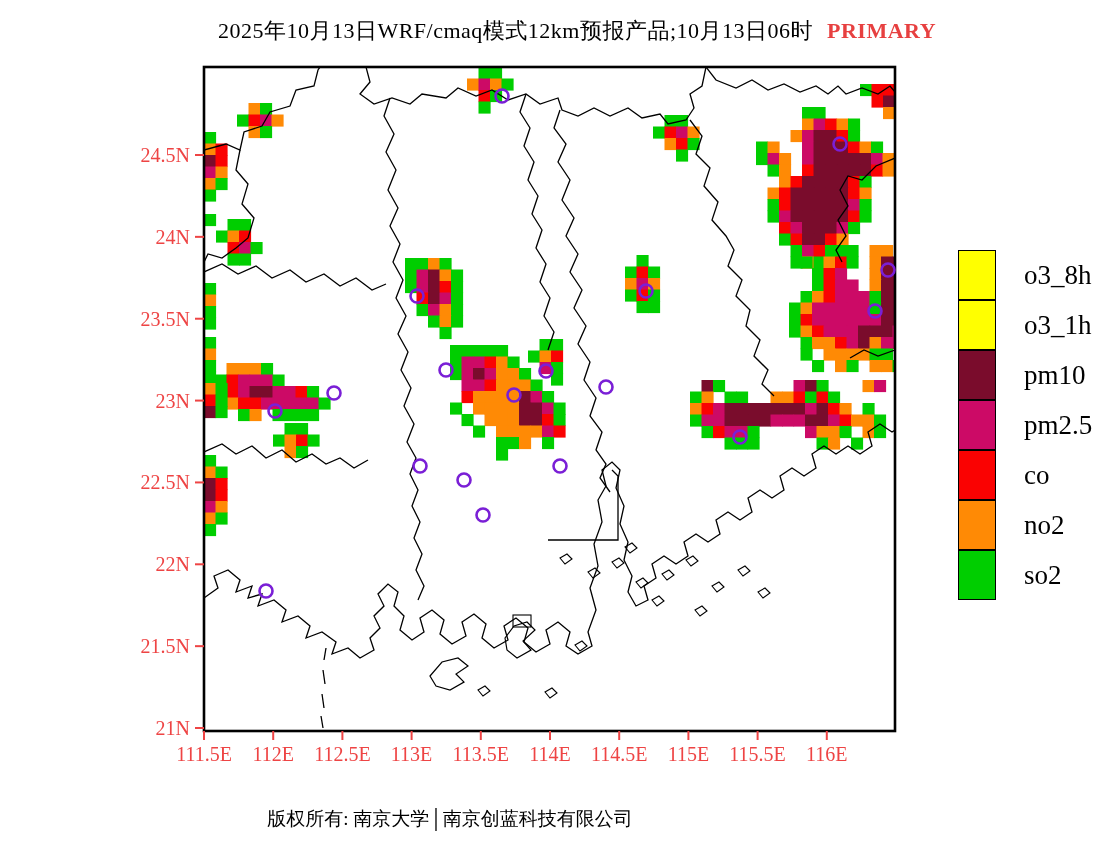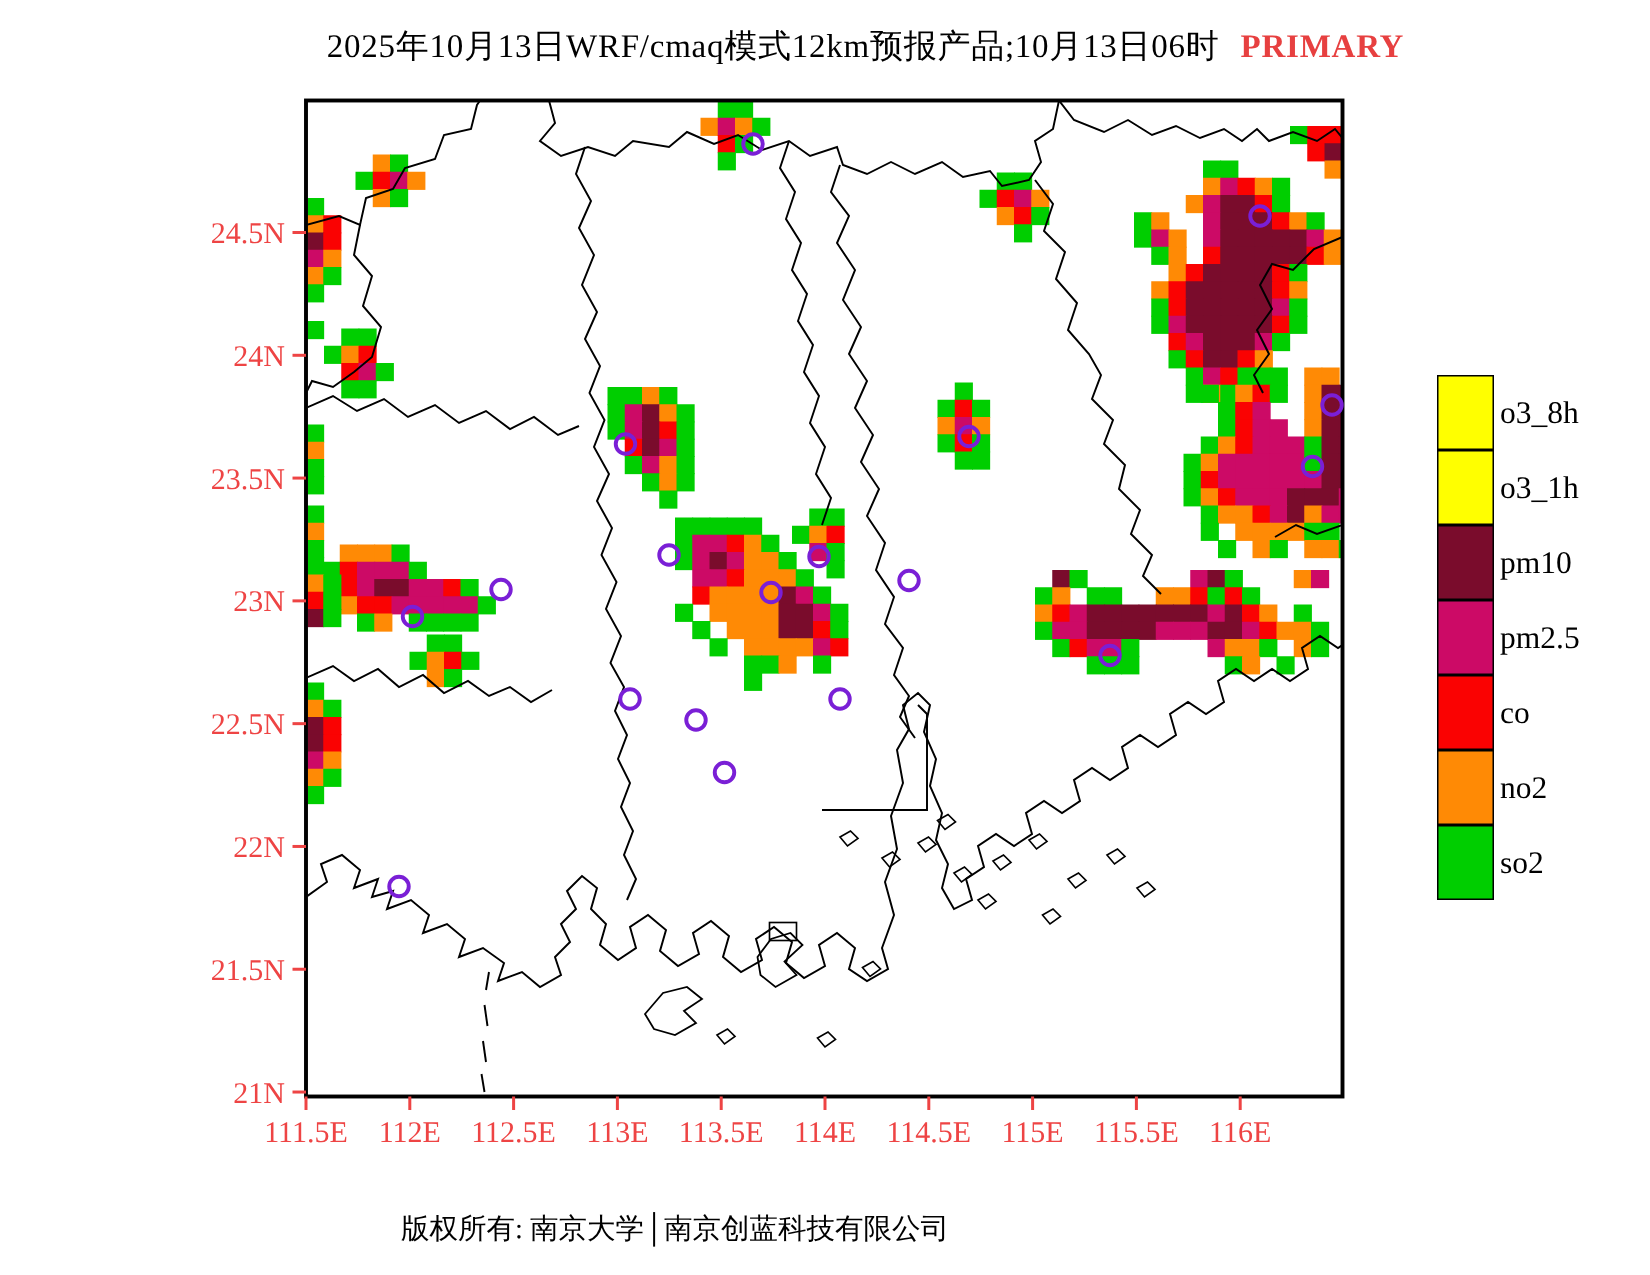--- a/index.html
+++ b/index.html
@@ -7,21 +7,21 @@
         font-family:"Liberation Serif","DejaVu Serif",serif;}
   #title{position:absolute;top:16px;left:77px;width:1000px;text-align:center;
          font-size:22px;letter-spacing:0.5px;color:#000;white-space:nowrap;}
   #title .hl{margin-left:14px;font-weight:bold;}
   #copyright{position:absolute;top:806px;left:0;width:900px;text-align:center;
              font-size:19px;color:#000;}
   #map-svg{position:absolute;left:0;top:0;}
   #legend{position:absolute;left:958px;top:250px;}
   .leg-item{position:relative;height:50px;width:240px;}
   .leg-swatch{position:absolute;left:0;top:0;width:38px;height:50px;border:1px solid #000;box-sizing:border-box;}
-  .leg-label{position:absolute;left:42px;top:0;height:50px;line-height:50px;font-size:21px;color:#000;}
+  .leg-label{position:absolute;left:66px;top:0;height:50px;line-height:50px;font-size:27px;color:#000;}
   text{font-family:"Liberation Serif","DejaVu Serif",serif;}
 </style>
 </head>
 <body>
 
 <div id="page">
   <div id="title">
     <span>2025年10月13日WRF/cmaq模式12km预报产品;10月13日06时</span><span class="hl" style="color: rgb(231, 64, 64);">PRIMARY</span>
   </div>
 

